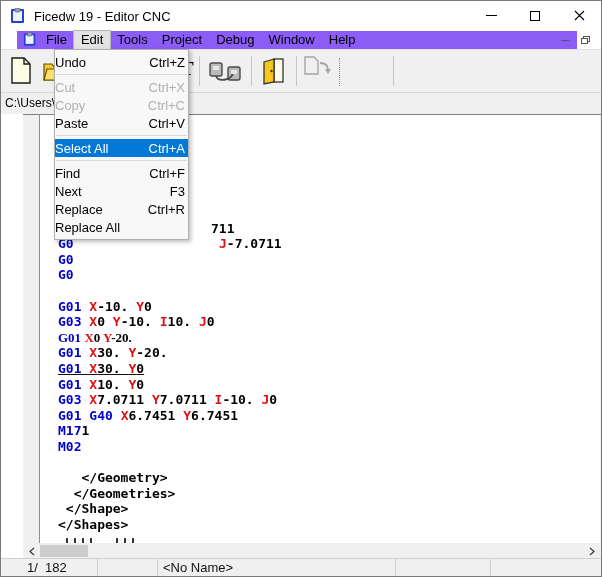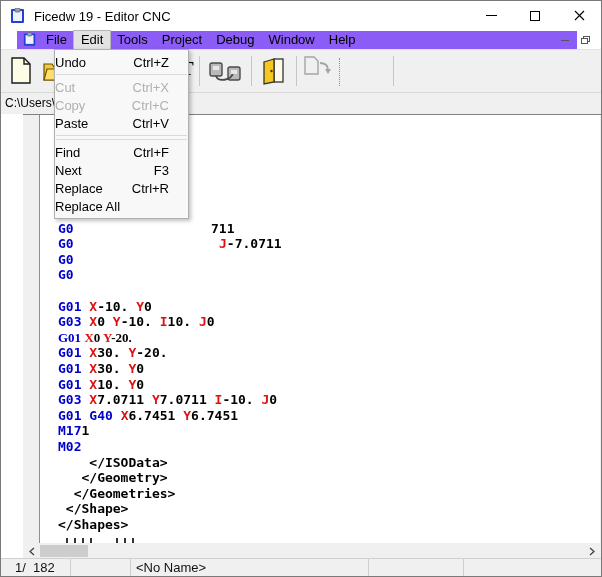--- a/index.html
+++ b/index.html
@@ -60,33 +60,33 @@
   .v-down { left:0; top:412px; width:19px; height:16px; }
   .h-left { left:0; top:0; width:17px; height:16px; }
   .h-right { left:560px; top:0; width:17px; height:16px; }
   .v-thumb { position:absolute; left:2px; top:151px; width:15px; height:76px; background:#cdcdcd; }
   .h-thumb { position:absolute; left:17px; top:2px; width:48px; height:12px; background:#cdcdcd; }
 
   
   .statusbar { position:absolute; left:0; top:557px; width:600px; height:18px; background:#f0f0f0;
                border-top:1px solid #d0d0d0; display:flex; font-size:13px; }
   .st-cell { height:100%; line-height:17px; border-right:1px solid #cfcfcf; white-space:pre; overflow:hidden; }
-  .st-0 { width:70px; padding-left:14px; }
+  .st-0 { width:97px; padding-left:26px; }
   .st-1 { width:60px; }
   .st-2 { width:238px; padding-left:5px; }
   .st-3 { width:95px; }
   .st-4 { flex:1; border-right:none; position:relative; }
 
   
   .dropdown { position:absolute; left:53px; top:48px; width:135px; background:#f8f8f8;
               border:1px solid #b0b0b0; box-shadow:2px 2px 4px rgba(0,0,0,.25); z-index:50;
               padding:3px 0; }
   .mitem { height:18px; display:flex; align-items:center; font-size:13px; color:#000; }
   .mitem .mlabel { flex:1; }
-  .mitem .mshort { padding-right:19px; }
+  .mitem .mshort { padding-right:3px; }
   .mitem.disabled { color:#b0b0b0; }
   .mitem.selected { background:#0078d7; color:#fff; }
   .msep { height:0; border-top:1px solid #d9d9d9; margin:3px 1px; }
 
   svg { display:block; }
 </style>
 </head>
 <body>
 
 <div class="window">
@@ -214,27 +214,26 @@
           <div class="cline" style="left: 17px; top: 105.6px;"><span class="c-b">G0</span></div>
           <div class="ctail" style="left: 170px; top: 105.6px;"><span class="c-k">711</span></div>
           <div class="cline" style="left: 17px; top: 121.2px;"><span class="c-b">G0</span></div>
           <div class="ctail" style="left: 178px; top: 121.2px;"><span class="c-r">J</span><span class="c-k">-7.0711</span></div>
           <div class="cline" style="left: 17px; top: 136.8px;"><span class="c-b">G0</span></div>
           <div class="cline" style="left: 17px; top: 152.4px;"><span class="c-b">G0</span></div>
           <div class="cline" style="left: 17px; top: 183.6px; text-align: center;"><span class="c-b">G01 </span><span class="c-r">X</span><span class="c-k">-10. </span><span class="c-r">Y</span><span class="c-k">0</span></div>
           <div class="cline" style="left: 17px; top: 199.2px;"><span class="c-b">G03 </span><span class="c-r">X</span><span class="c-k">0 </span><span class="c-r">Y</span><span class="c-k">-10. </span><span class="c-r">I</span><span class="c-k">10. </span><span class="c-r">J</span><span class="c-k">0</span></div>
           <div class="cline" style="left: 17px; top: 214.8px; font-family: Liberation Serif, serif;"><span class="c-b">G01 </span><span class="c-r">X</span><span class="c-k">0 </span><span class="c-r">Y</span><span class="c-k">-20.</span></div>
           <div class="cline" style="left: 17px; top: 230.4px;"><span class="c-b">G01 </span><span class="c-r">X</span><span class="c-k">30. </span><span class="c-r">Y</span><span class="c-k">-20.</span></div>
-          <div class="cline" style="left: 17px; top: 246px;"><span class="c-b">G01 </span><span class="c-r">X</span><span class="c-k">30. </span><span class="c-r">Y</span><span class="c-k">0</span></div>
+          <div class="cline" style="left: 17px; top: 246px; text-decoration: underline;"><span class="c-b">G01 </span><span class="c-r">X</span><span class="c-k">30. </span><span class="c-r">Y</span><span class="c-k">0</span></div>
           <div class="cline" style="left: 17px; top: 261.6px;"><span class="c-b">G01 </span><span class="c-r">X</span><span class="c-k">10. </span><span class="c-r">Y</span><span class="c-k">0</span></div>
           <div class="cline" style="left: 17px; top: 277.2px;"><span class="c-b">G03 </span><span class="c-r">X</span><span class="c-k">7.0711 </span><span class="c-r">Y</span><span class="c-k">7.0711 </span><span class="c-r">I</span><span class="c-k">-10. </span><span class="c-r">J</span><span class="c-k">0</span></div>
           <div class="cline" style="left: 17px; top: 292.8px;"><span class="c-b">G01 G40 </span><span class="c-r">X</span><span class="c-k">6.7451 </span><span class="c-r">Y</span><span class="c-k">6.7451</span></div>
           <div class="cline" style="left: 17px; top: 308.4px; text-align: center;"><span class="c-b">M17</span><span class="c-k">1</span></div>
           <div class="cline" style="left: 17px; top: 324px;"><span class="c-b">M02</span></div>
-          <div class="cline" style="left: 17px; top: 339.6px;"><span class="c-k">    &lt;/ISOData&gt;</span></div>
           <div class="cline" style="left: 17px; top: 370.8px;"><span class="c-k">  &lt;/Geometries&gt;</span></div>
           <div class="cline" style="left: 17px; top: 355.2px;"><span class="c-k">   &lt;/Geometry&gt;</span></div>
           <div class="cline" style="left: 17px; top: 386.4px;"><span class="c-k"> &lt;/Shape&gt;</span></div>
           <div class="cline" style="left: 17px; top: 402px;"><span class="c-k">&lt;/Shapes&gt;</span></div>
         </div>
       <div class="clip-frag" style="left:25px;top:423px;width:30px"></div>
       <div class="clip-frag" style="left:75px;top:423px;width:20px"></div>
     </div>
 
     <div class="vscroll">
@@ -287,20 +286,24 @@
       </div>
       <div class="mitem disabled">
         <span class="mlabel">Copy</span>
         <span class="mshort">Ctrl+C</span>
       </div>
       <div class="mitem">
         <span class="mlabel">Paste</span>
         <span class="mshort">Ctrl+V</span>
       </div>
       <div class="msep"></div>
+      <div class="mitem selected">
+        <span class="mlabel">Select All</span>
+        <span class="mshort">Ctrl+A</span>
+      </div>
       <div class="msep"></div>
       <div class="mitem">
         <span class="mlabel">Find</span>
         <span class="mshort">Ctrl+F</span>
       </div>
       <div class="mitem">
         <span class="mlabel">Next</span>
         <span class="mshort">F3</span>
       </div>
       <div class="mitem">

